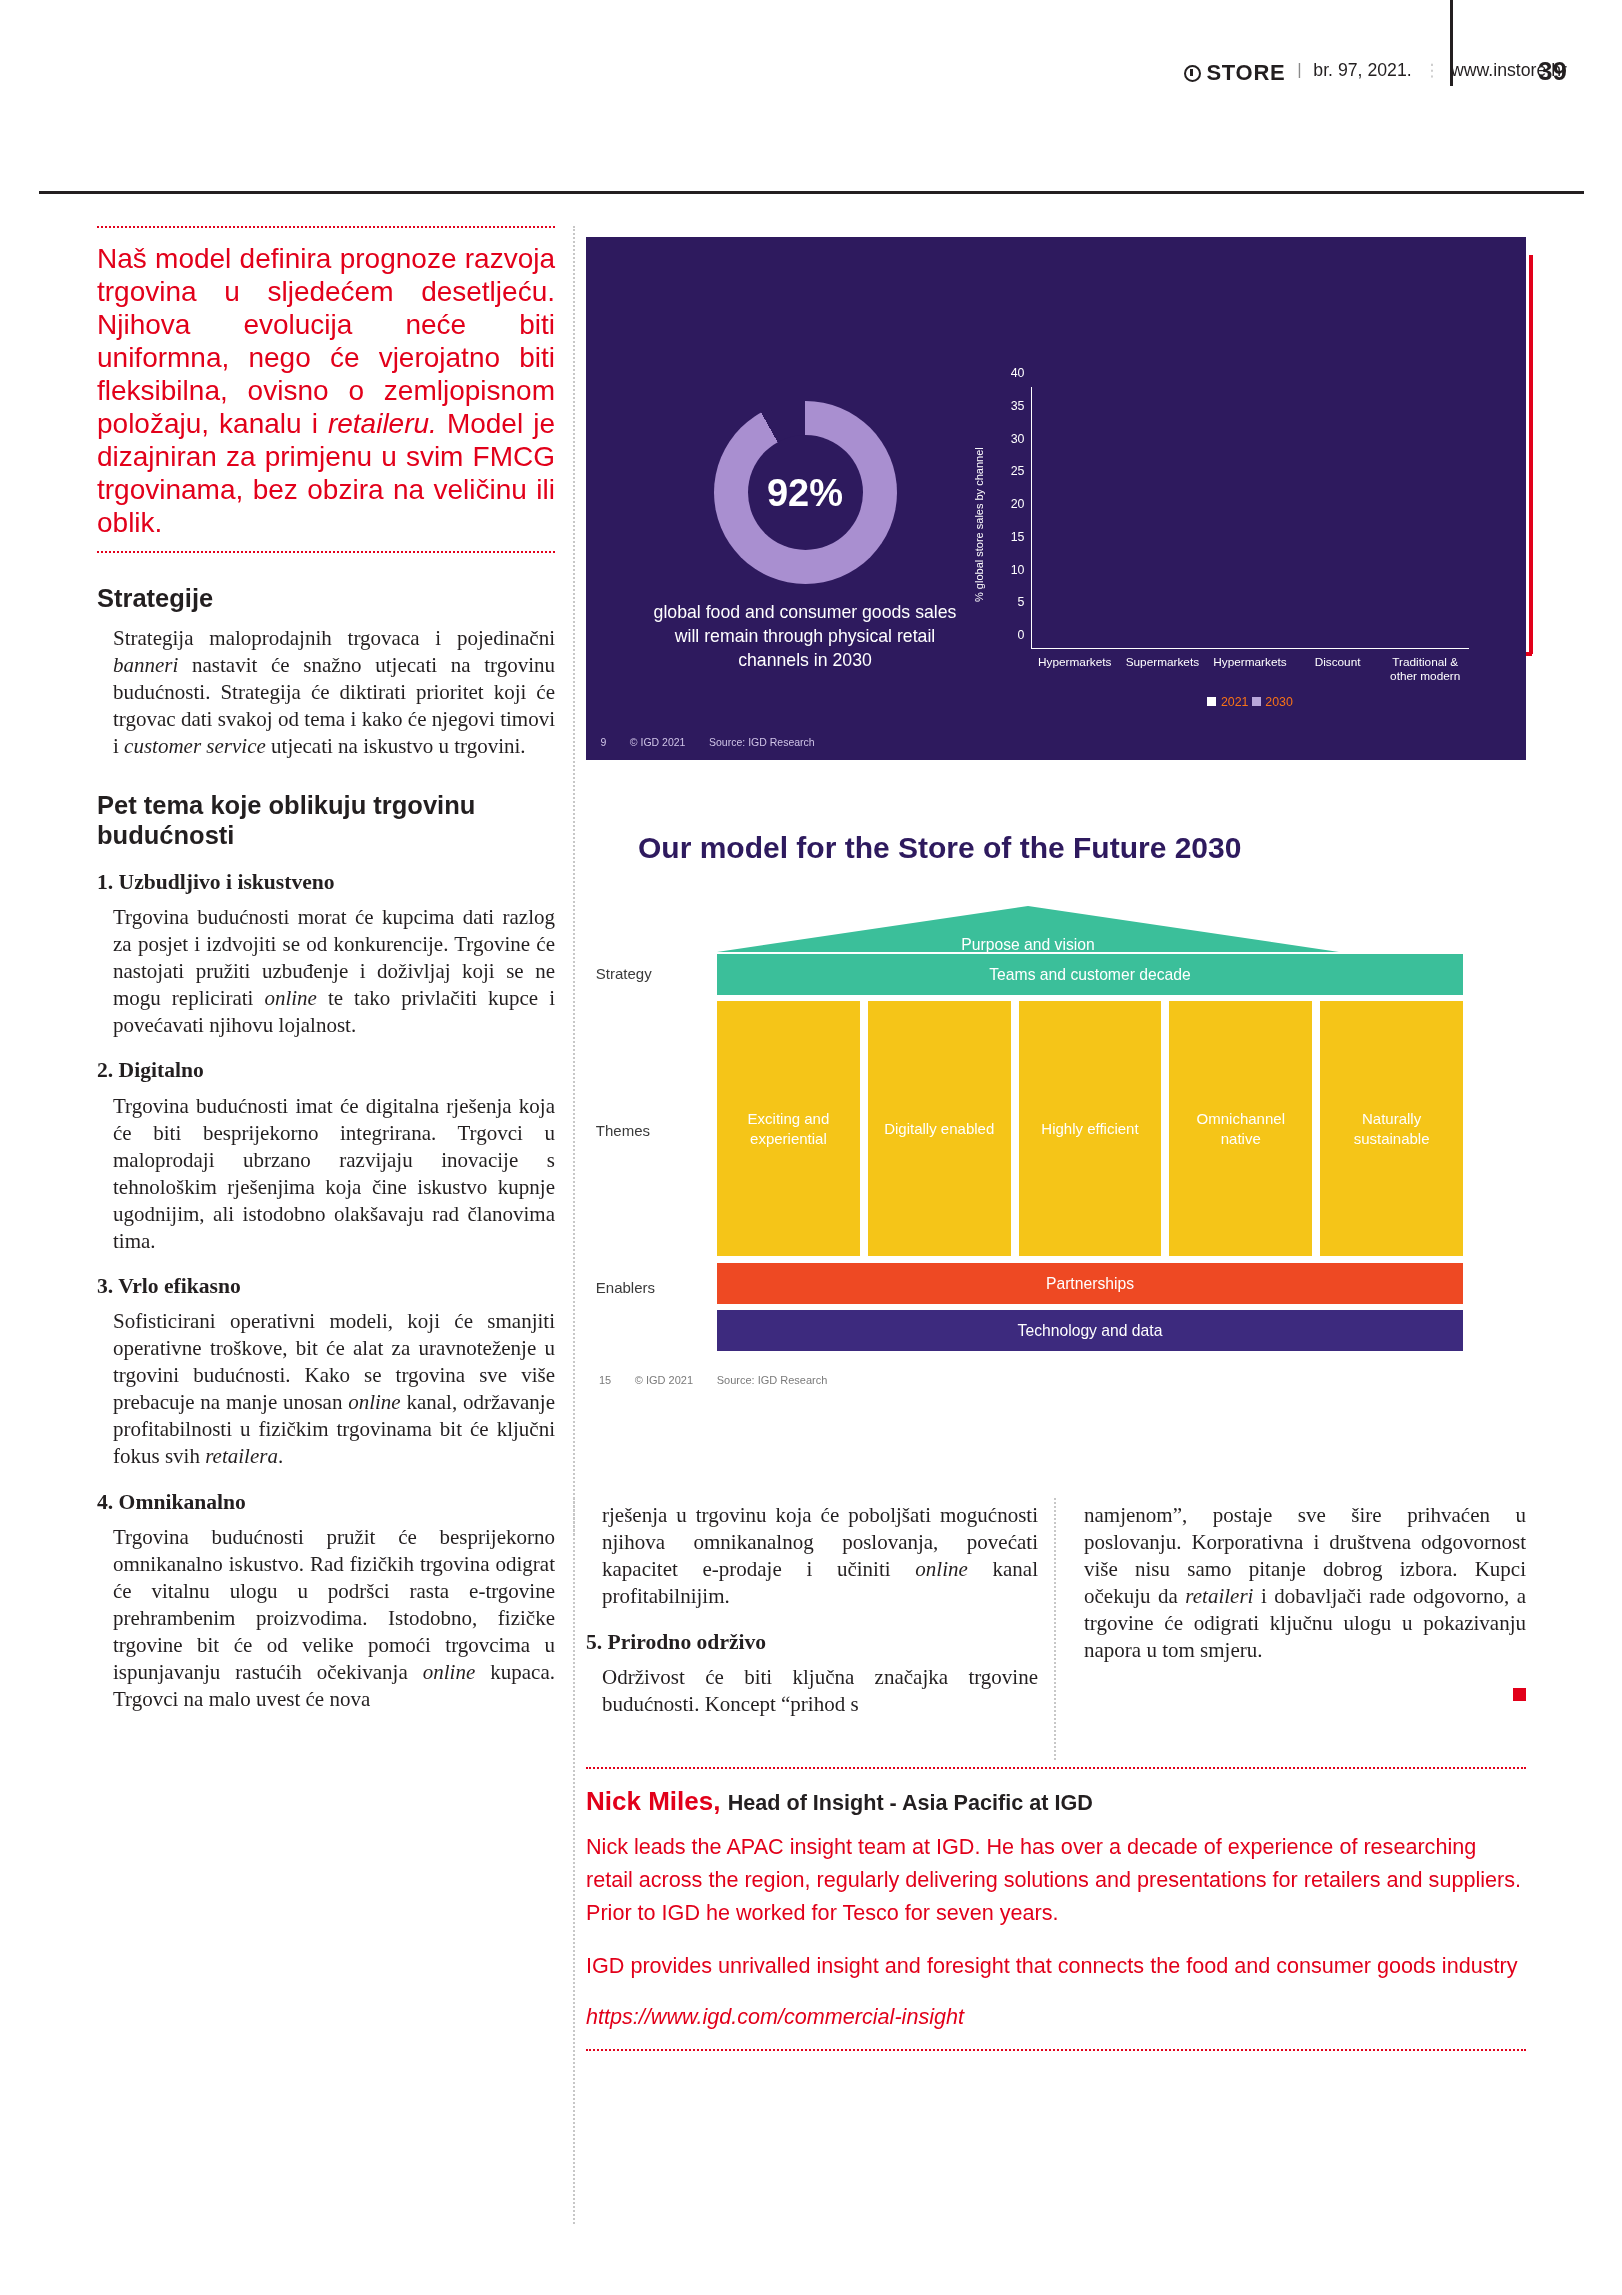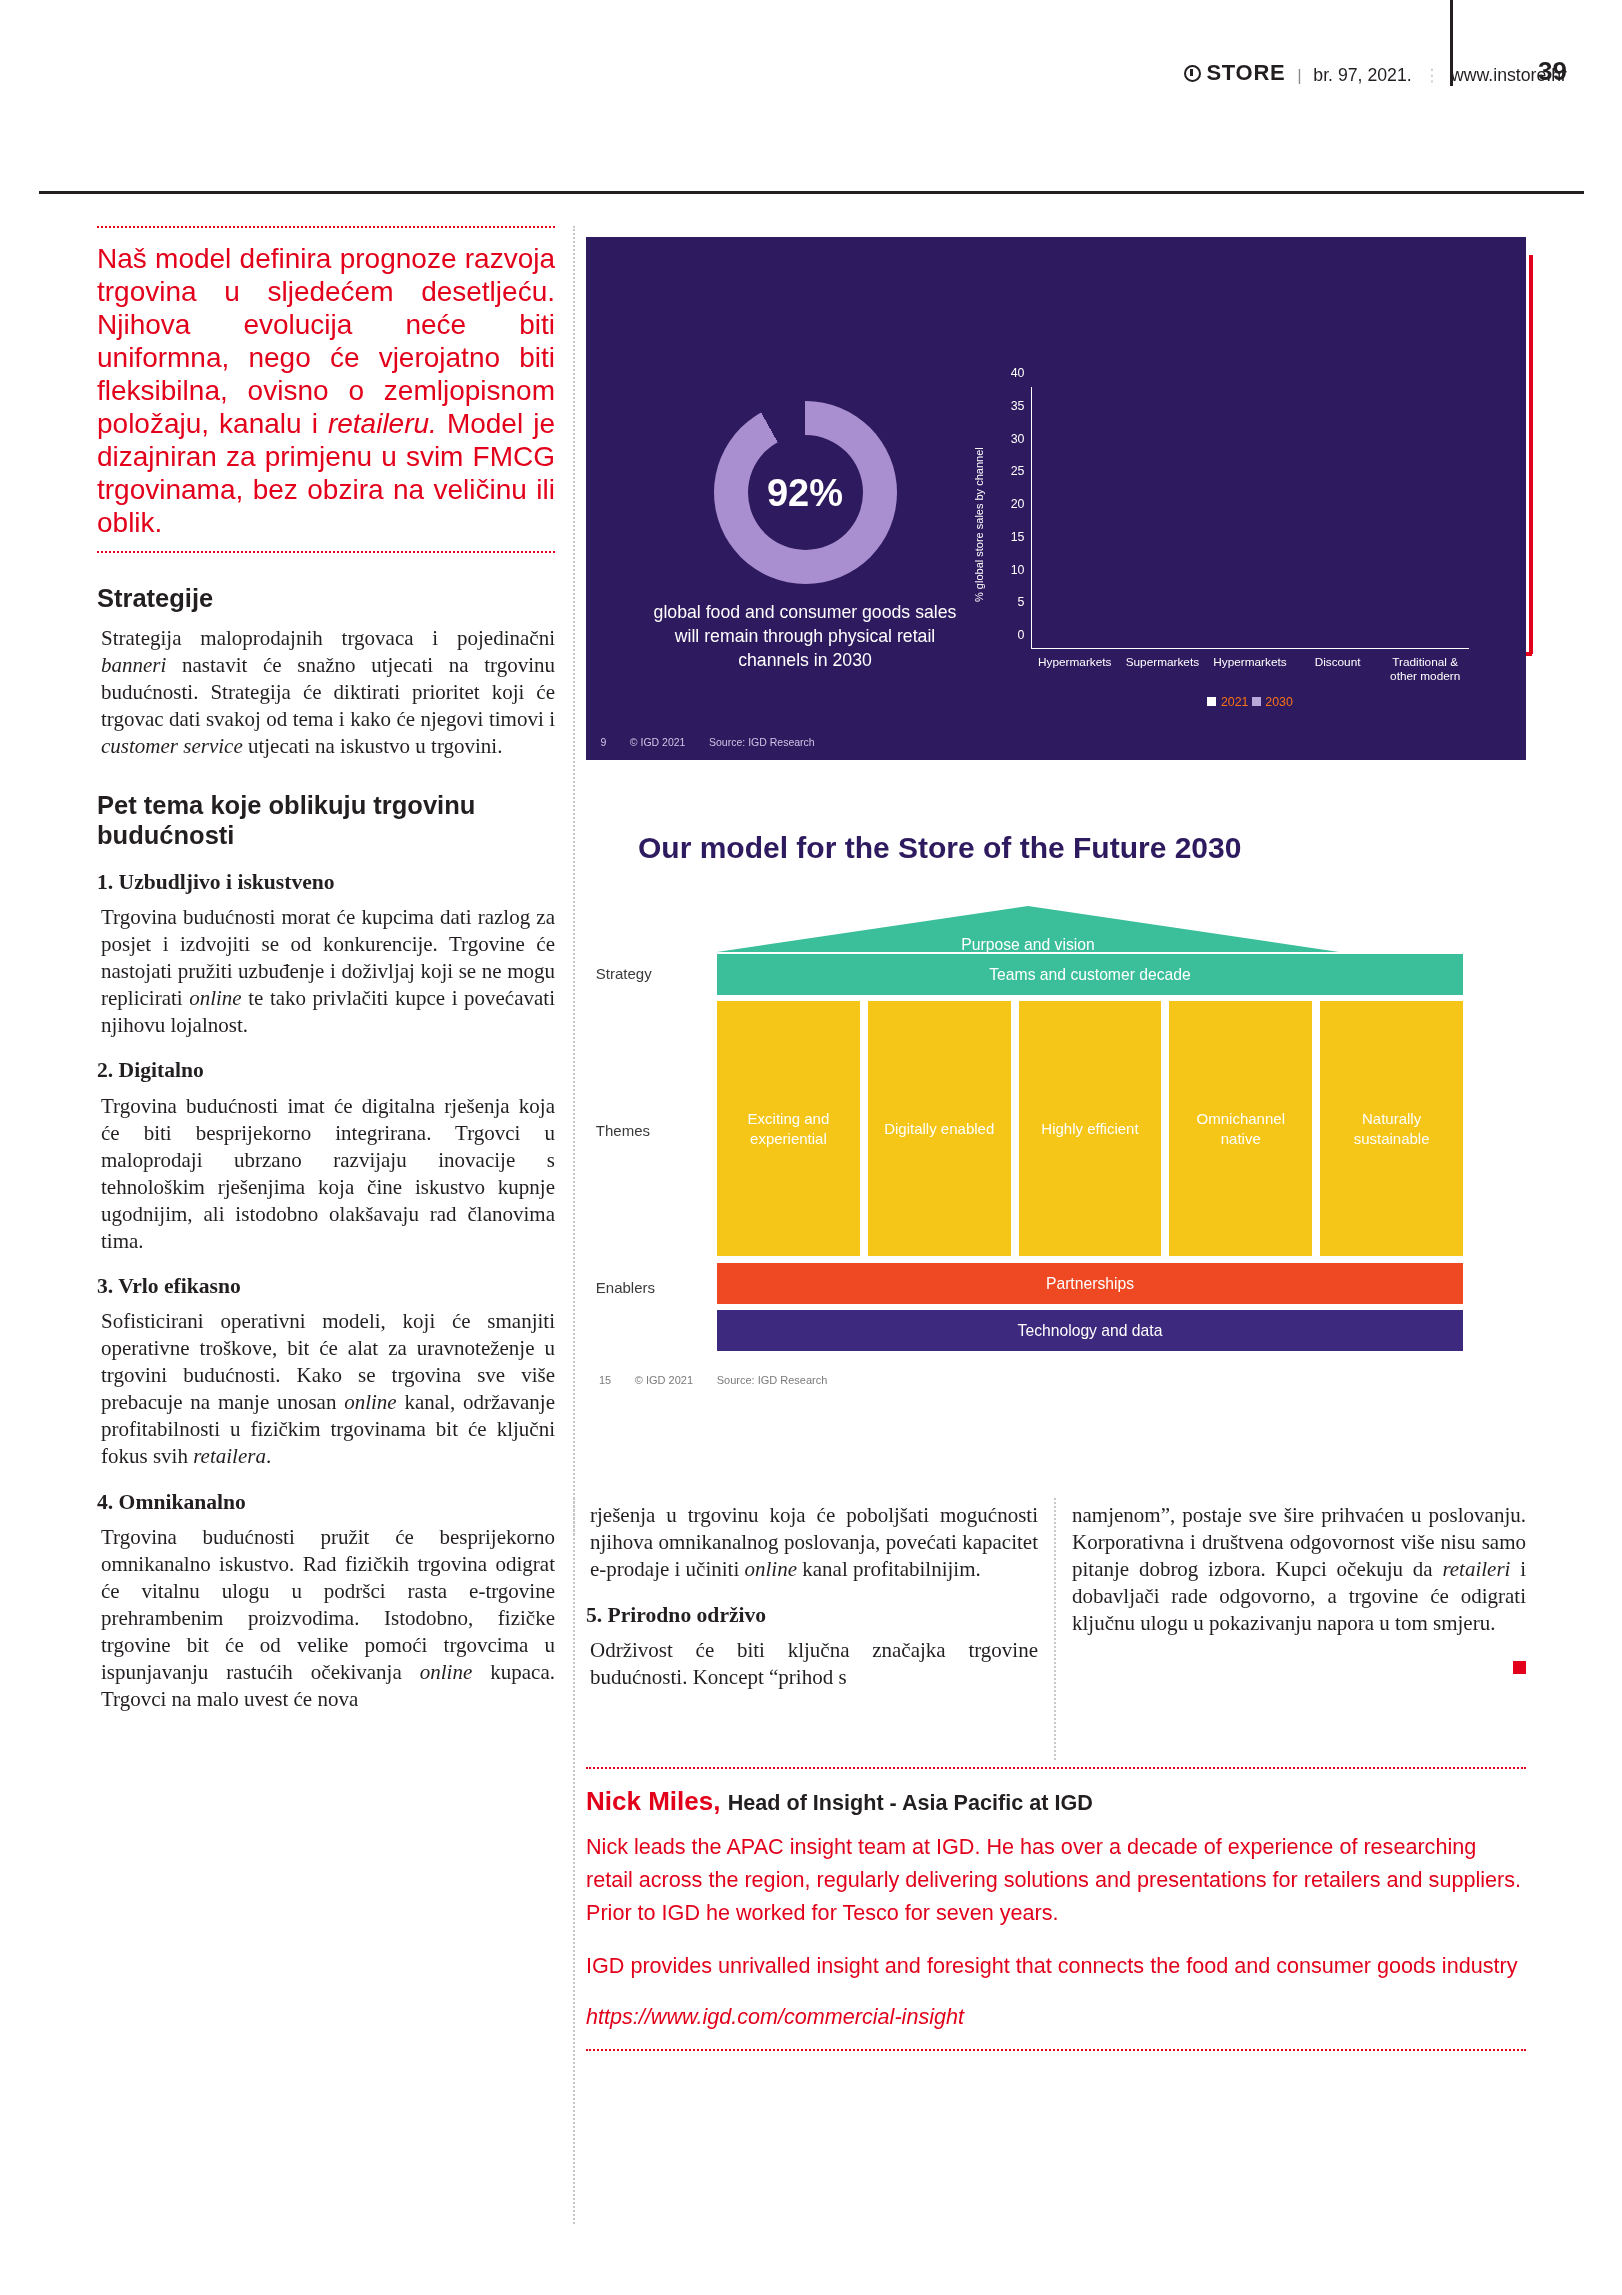--- a/index.html
+++ b/index.html
@@ -17,21 +17,21 @@
     position:absolute;left:0;right:0;top:0;height:196px;
   }
   .header-rule{
     position:absolute;left:39px;right:39px;top:191px;height:2.6px;background:#231f20;
   }
   .header-vline{
     position:absolute;left:1450px;top:0;width:2.6px;height:86px;background:#231f20;
   }
   .header-right{
     position:absolute;right:56px;top:60px;
-    display:flex;align-items:flex-end;gap:11.8px;
+    display:flex;align-items:flex-start;gap:11.8px;
     font-family:"Liberation Sans", sans-serif;
     font-size:19.6px;color:#231f20;
   }
   .hr-logo{display:flex;align-items:center;gap:5.9px;}
   .hr-logo-mark{
     width:17px;height:17px;border-radius:50%;
     border:2.6px solid #231f20;box-sizing:border-box;
     position:relative;
   }
   .hr-logo-mark:after{
@@ -64,21 +64,21 @@
   }
   .quote i{font-style:italic;}
   h2.sec{
     font-family:"Liberation Sans", sans-serif;
     font-size:25.5px;color:#231f20;font-weight:bold;
     margin:30px 0 11.8px 0;line-height:30px;
   }
   p.body{
     font-family:"Liberation Serif", serif;
     font-size:21px;line-height:27px;color:#231f20;
-    text-align:justify;margin:0 0 13px 4px;
+    text-align:justify;margin:0 0 13px 16px;
   }
   p.body i{font-style:italic;}
   h3.num{
     font-family:"Liberation Serif", serif;
     font-weight:bold;font-size:21.6px;color:#231f20;
     margin:19.6px 0 9.2px 0;
   }
 
   
   .vsep1{position:absolute;left:573px;top:226px;height:1309px;border-left:2.6px dotted #c7c7c7;}

